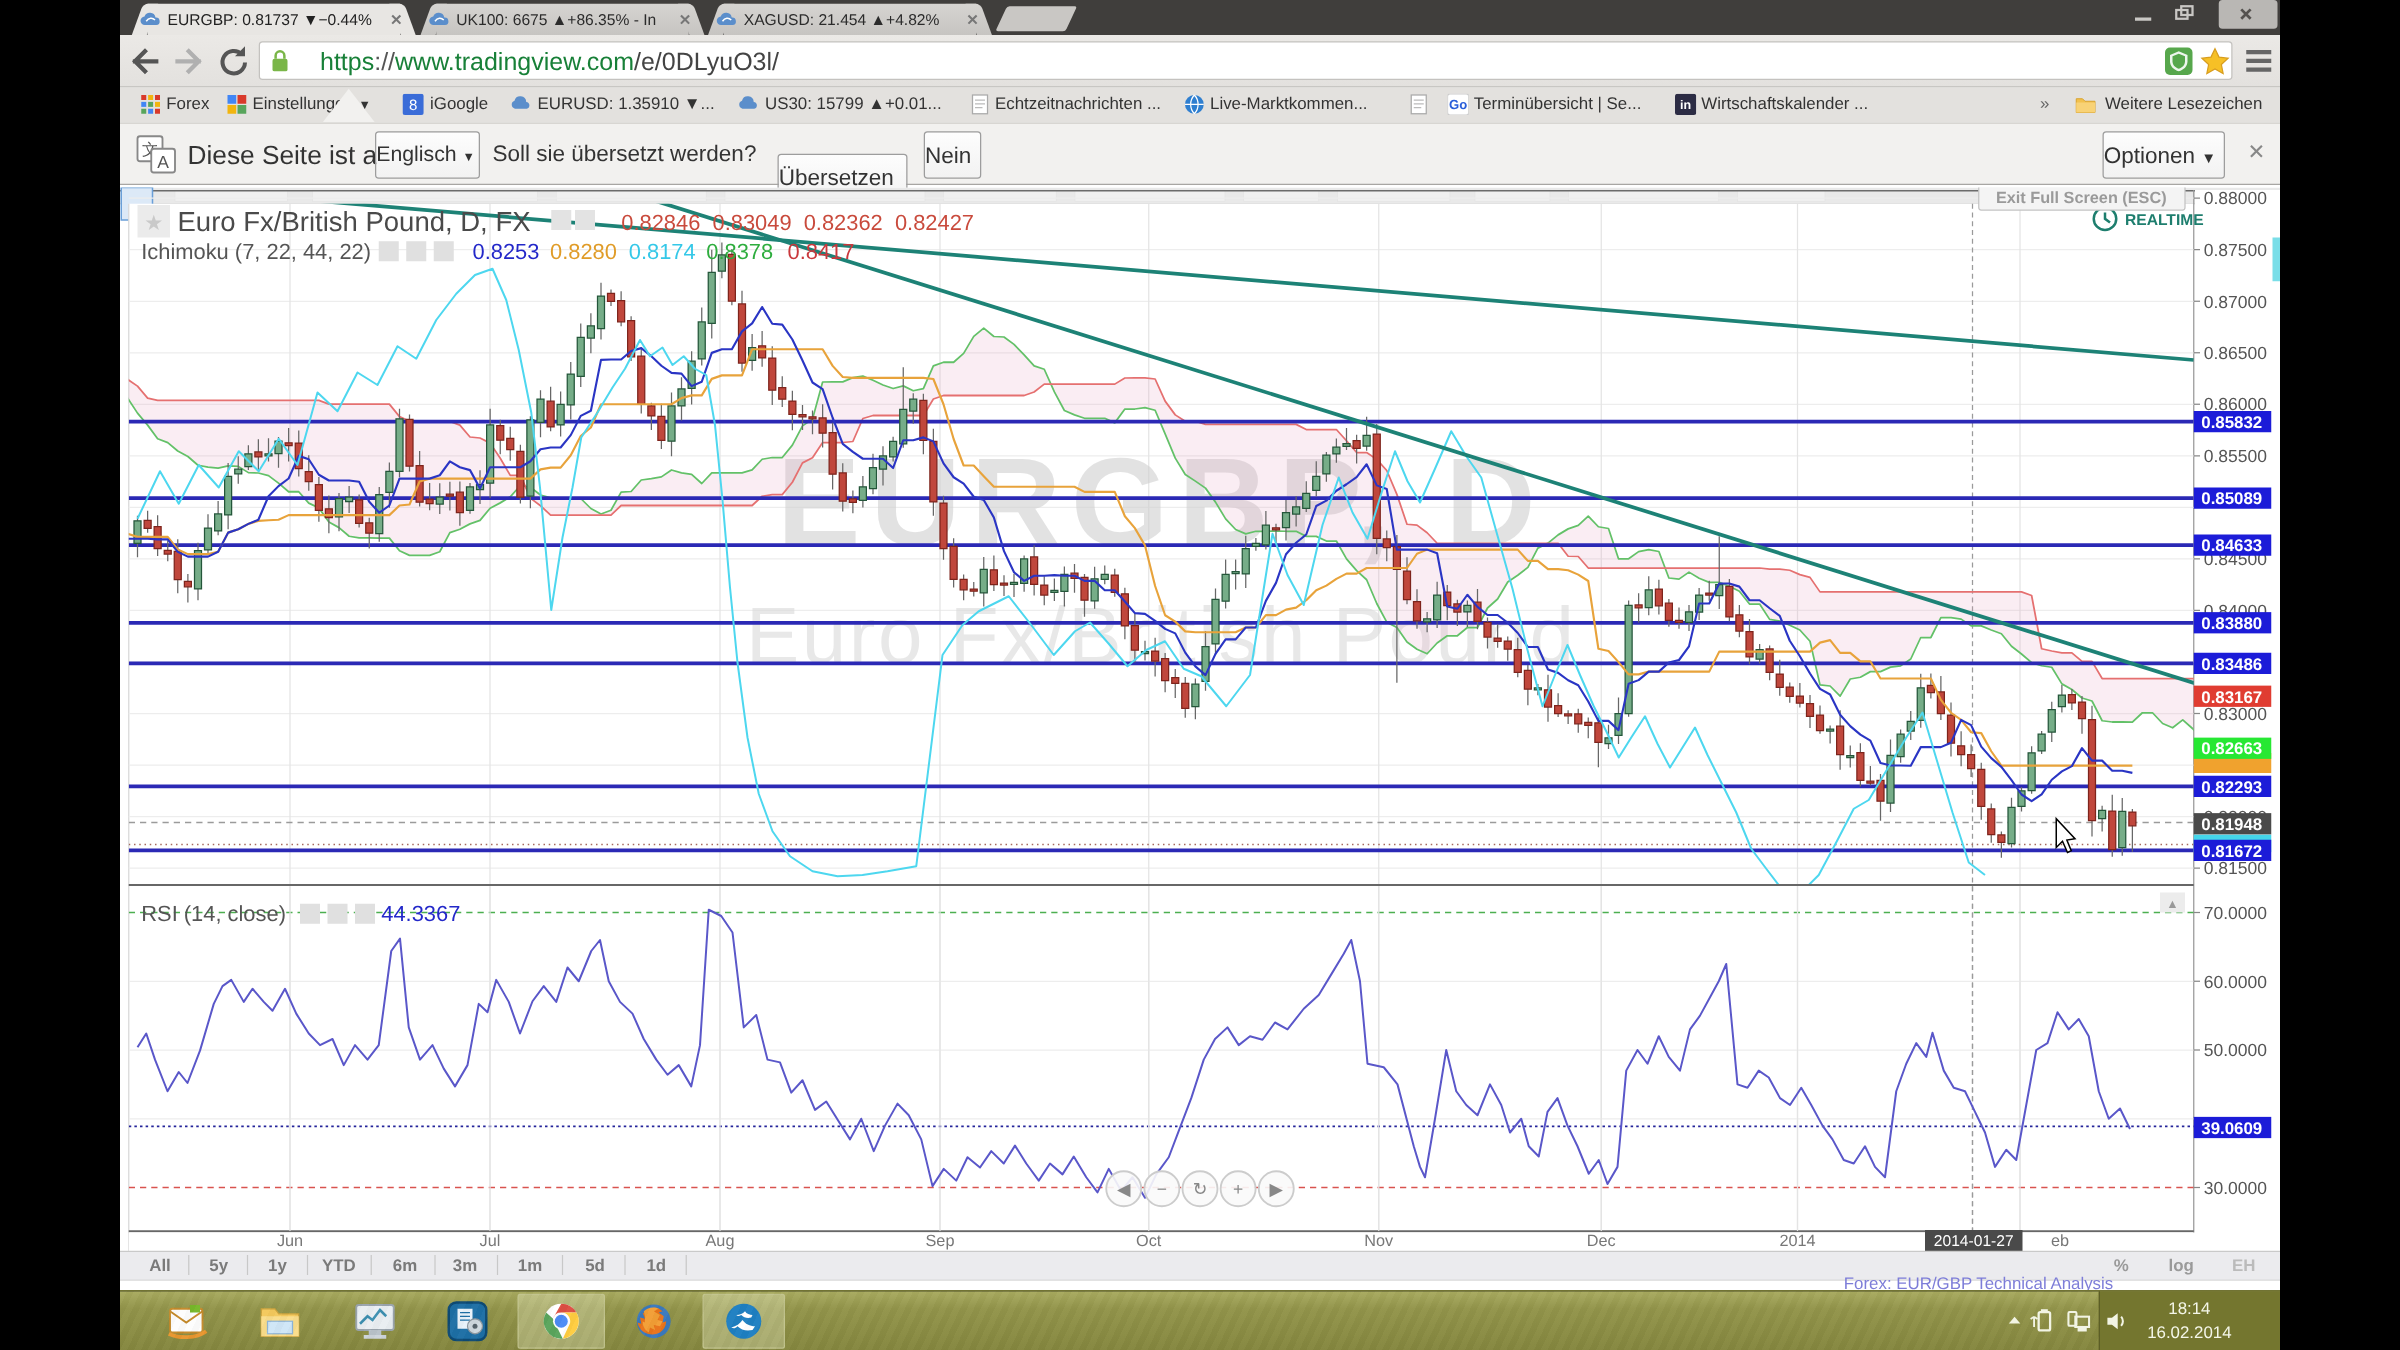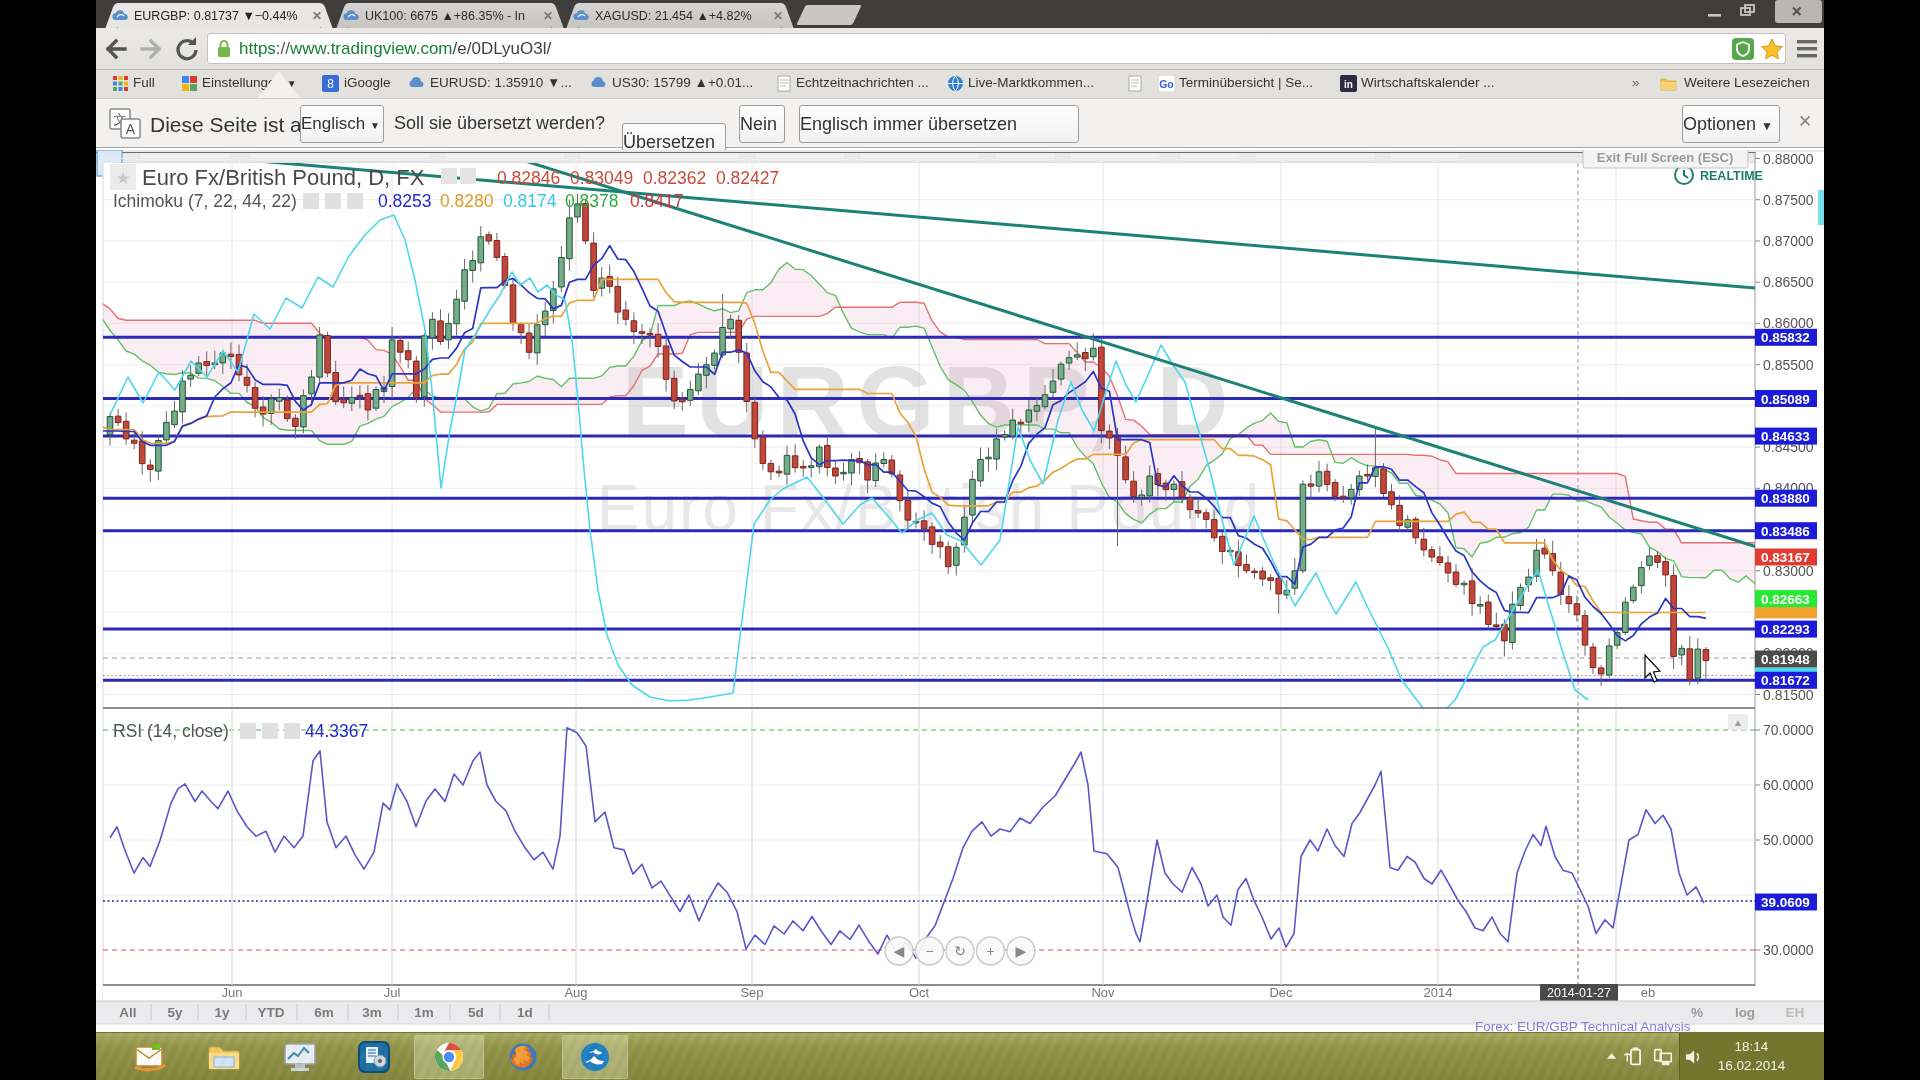--- a/index.html
+++ b/index.html
@@ -65,21 +65,21 @@
 <path d="M12 21h17M12 21l8-8M12 21l8 8" stroke="#555" stroke-width="3.4" fill="none" stroke-linecap="square"></path>
 <path d="M46 21h17M63 21l-8-8M63 21l-8 8" stroke="#b0b0b0" stroke-width="3.4" fill="none" stroke-linecap="square"></path>
 <path d="M97.5 15.5a9 9 0 1 0 2.5 6.5" stroke="#555" stroke-width="3.2" fill="none"></path>
 <path d="M100 9v8h-8z" fill="#555"></path>
       </svg>
    <div style="position:absolute;left:111px;top:5px;width:1579px;height:31px;background:#fff;border:1px solid #c4c2bf;border-radius:3px"></div>
    <svg style="position:absolute;left:120px;top:11px" width="16" height="20" viewBox="0 0 16 20">
 <rect x="2" y="8" width="12" height="10" rx="1.5" fill="#7ab648"></rect>
 <path d="M4.5 8V5.5a3.5 3.5 0 0 1 7 0V8" stroke="#7ab648" stroke-width="2" fill="none"></path>
       </svg>
-   <div style="position:absolute;left:143px;top:11px;font-size:17px"><span style="color:#188038">https</span><span style="color:#555">://</span><span style="color:#188038">www.tradingview.com</span><span style="color:#444">/e/0DLyuO3l/</span></div>
+   <div style="position:absolute;left:160px;top:11px;font-size:20px"><span style="color:#188038">https</span><span style="color:#555">://</span><span style="color:#188038">www.tradingview.com</span><span style="color:#444">/e/0DLyuO3l/</span></div>
    <svg style="position:absolute;left:1636px;top:9px" width="56" height="24" viewBox="0 0 56 24">
 <rect x="0" y="1" width="22" height="22" rx="4" fill="#57a74c"></rect>
 <path d="M11 4l7 3v5c0 4-3 7-7 8-4-1-7-4-7-8V7z" fill="#fff" fill-opacity="0.9"></path>
 <path d="M11 6l5 2v4c0 3-2 5-5 6-3-1-5-3-5-6V8z" fill="#57a74c"></path>
 <path d="M40 2l3.2 6.7 7.3.9-5.4 5 1.4 7.2-6.5-3.6-6.5 3.6 1.4-7.2-5.4-5 7.3-.9z" fill="#f6c026" stroke="#d89d1e" stroke-width="1"></path>
       </svg>
    <svg style="position:absolute;left:1698px;top:10px" width="26" height="22" viewBox="0 0 26 22">
 <rect x="3" y="2" width="20" height="3.4" fill="#666"></rect>
         <rect x="3" y="9" width="20" height="3.4" fill="#666"></rect>
         <rect x="3" y="16" width="20" height="3.4" fill="#666"></rect>
@@ -90,21 +90,21 @@
         <rect x="1.0" y="1.0" width="4" height="4" fill="#d93a2b"></rect>
         <rect x="6.5" y="1.0" width="4" height="4" fill="#f2b50f"></rect>
         <rect x="12.0" y="1.0" width="4" height="4" fill="#d93a2b"></rect>
         <rect x="1.0" y="6.5" width="4" height="4" fill="#4286f5"></rect>
         <rect x="6.5" y="6.5" width="4" height="4" fill="#58a55c"></rect>
         <rect x="12.0" y="6.5" width="4" height="4" fill="#f2b50f"></rect>
         <rect x="1.0" y="12.0" width="4" height="4" fill="#58a55c"></rect>
         <rect x="6.5" y="12.0" width="4" height="4" fill="#4286f5"></rect>
         <rect x="12.0" y="12.0" width="4" height="4" fill="#d93a2b"></rect>
       </svg>
-      <div class="bk" style="left:37px">Full</div>
+      <div class="bk" style="left:37px">Forex</div>
       <svg style="position:absolute;left:85px;top:5px" width="17" height="17" viewBox="0 0 17 17">
         <rect x="1" y="1" width="7" height="7" fill="#4286f5"></rect>
         <rect x="9" y="1" width="7" height="7" fill="#d93a2b"></rect>
         <rect x="1" y="9" width="7" height="7" fill="#f2b50f"></rect>
         <rect x="9" y="9" width="7" height="7" fill="#58a55c"></rect>
       </svg>
       <div class="bk" style="left:106px">Einstellungen <span style="font-size:10px">▼</span></div>
       <svg style="position:absolute;left:226px;top:5px" width="17" height="17" viewBox="0 0 17 17">
         <rect x="0" y="0" width="17" height="17" rx="2" fill="#3a6cd8"></rect>
         <text x="8.5" y="13" font-size="12" fill="#fff" text-anchor="middle" font-family="Liberation Sans">8</text>
@@ -155,21 +155,20 @@
 <rect x="2" y="2" width="20" height="20" rx="2" fill="#fff" stroke="#888" stroke-width="1.5"></rect>
 <text x="12" y="17" font-size="13" fill="#555" text-anchor="middle">文</text>
 <rect x="13" y="12" width="19" height="19" rx="2" fill="#fff" stroke="#888" stroke-width="1.5"></rect>
 <text x="22.5" y="27" font-size="14" fill="#555" text-anchor="middle">A</text>
       </svg>
    <div style="position:absolute;left:54px;top:14px;font-size:21px;color:#333">Diese Seite ist auf</div>
    <div class="btn" style="left:204px;top:6px;width:84px;height:38px;line-height:36px;font-size:17px;white-space:nowrap">Englisch <span style="font-size:10px">▼</span></div>
    <div style="position:absolute;left:298px;top:14px;font-size:18px;color:#333">Soll sie übersetzt werden?</div>
    <div class="btn" style="left:526px;top:24px;width:104px;height:38px;line-height:36px">Übersetzen</div>
    <div class="btn" style="left:643px;top:6px;width:46px;height:38px;line-height:36px">Nein</div>
-   <div class="btn" style="left:703px;top:6px;width:280px;height:38px;line-height:36px">Englisch immer übersetzen</div>
    <div class="btn" style="left:1586px;top:6px;width:98px;height:38px;line-height:36px">Optionen <span style="font-size:12px">▼</span></div>
    <div style="position:absolute;left:1702px;top:12px;font-size:17px;color:#888">✕</div>
  </div>
  <div class="abs" id="chart">
       <svg width="1728" height="882" viewBox="96 150 1728 882" font-family="Liberation Sans, sans-serif">
         <rect x="96" y="150" width="1728" height="882" fill="#ffffff"></rect>
         <rect x="96" y="150" width="1728" height="13" fill="#e9e9e9"></rect>
         <rect x="96" y="162.5" width="1728" height="1" fill="#d6d6d6"></rect>
         <rect x="140" y="152" width="90" height="9" fill="#f0f0f0" stroke="#e2e2e2" stroke-width="0.5"></rect>
         <rect x="250" y="152" width="180" height="9" fill="#f0f0f0" stroke="#e2e2e2" stroke-width="0.5"></rect>

